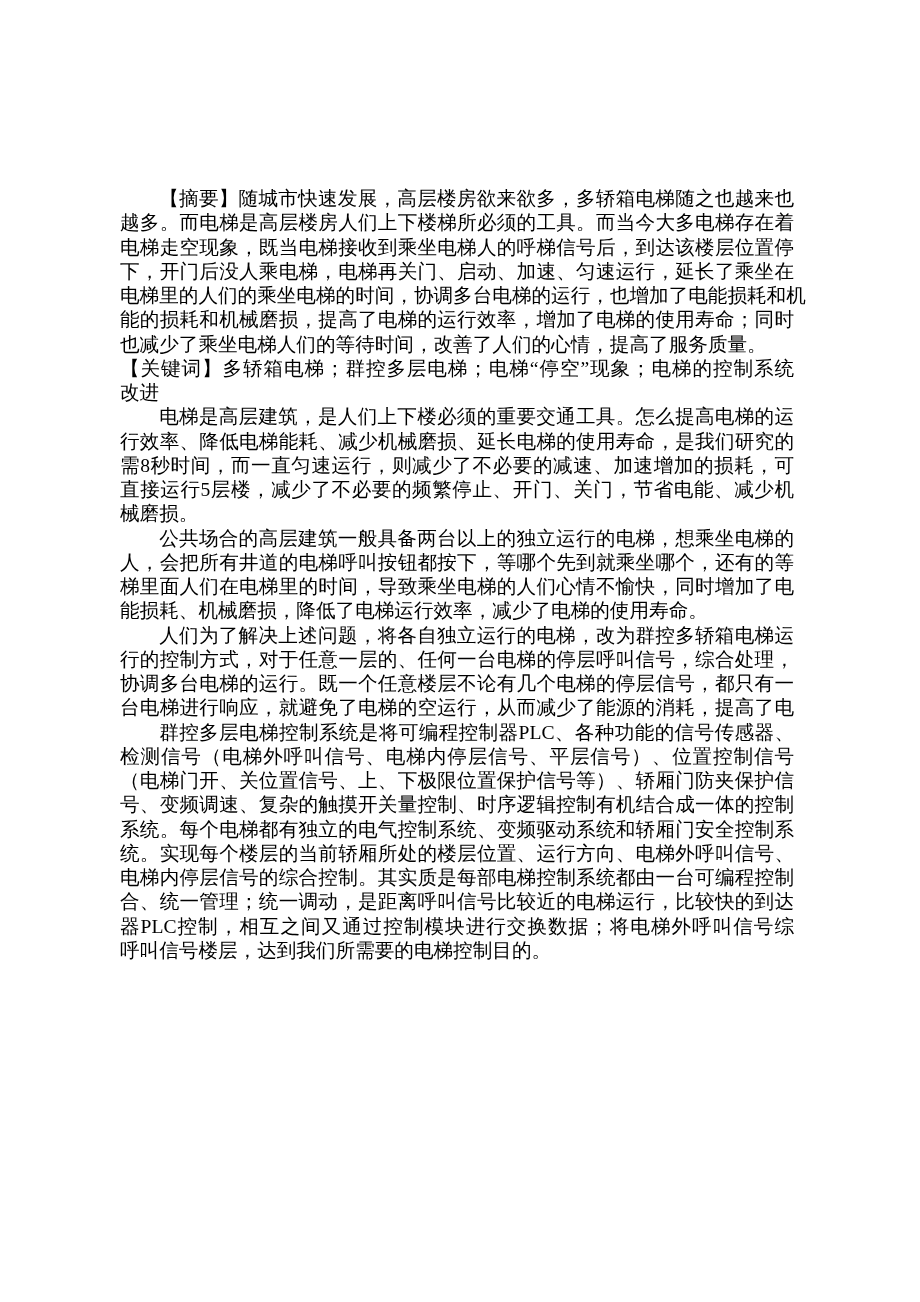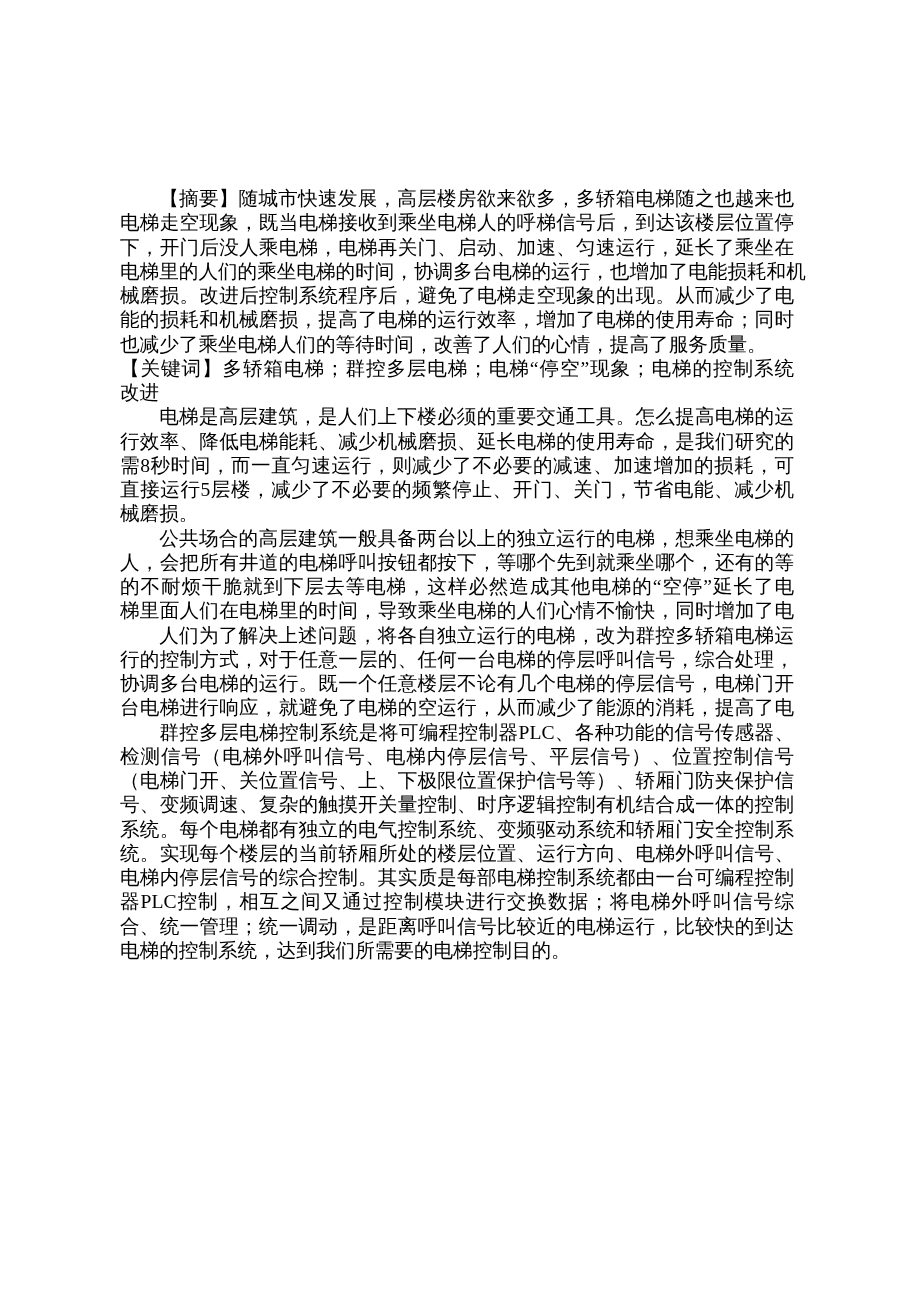--- a/index.html
+++ b/index.html
@@ -45,56 +45,56 @@
     text-align-last: left;
   }
 </style>
 </head>
 <body style="background: rgb(255, 255, 255);">
 
 <div class="page" style="color: rgb(0, 0, 0);">
   <div class="doc-body">
       <div class="para">
         <div class="line indent">【摘要】随城市快速发展，高层楼房欲来欲多，多轿箱电梯随之也越来也</div>
+        <div class="line">越多。而电梯是高层楼房人们上下楼梯所必须的工具。而当今大多电梯存在着</div>
         <div class="line">电梯走空现象，既当电梯接收到乘坐电梯人的呼梯信号后，到达该楼层位置停</div>
         <div class="line">下，开门后没人乘电梯，电梯再关门、启动、加速、匀速运行，延长了乘坐在</div>
         <div class="line">电梯里的人们的乘坐电梯的时间，协调多台电梯的运行，也增加了电能损耗和机</div>
-        <div class="line">械磨损。改进后控制系统程序后，避免了电梯走空现象的出现。从而减少了电</div>
         <div class="line">能的损耗和机械磨损，提高了电梯的运行效率，增加了电梯的使用寿命；同时</div>
         <div class="line para-last">也减少了乘坐电梯人们的等待时间，改善了人们的心情，提高了服务质量。</div>
       </div>
       <div class="para">
         <div class="line">【关键词】多轿箱电梯；群控多层电梯；电梯“停空”现象；电梯的控制系统</div>
         <div class="line para-last">改进</div>
       </div>
       <div class="para">
         <div class="line indent">电梯是高层建筑，是人们上下楼必须的重要交通工具。怎么提高电梯的运</div>
         <div class="line">行效率、降低电梯能耗、减少机械磨损、延长电梯的使用寿命，是我们研究的</div>
         <div class="line">需8秒时间，而一直匀速运行，则减少了不必要的减速、加速增加的损耗，可</div>
         <div class="line">直接运行5层楼，减少了不必要的频繁停止、开门、关门，节省电能、减少机</div>
         <div class="line para-last">械磨损。</div>
       </div>
       <div class="para">
         <div class="line indent">公共场合的高层建筑一般具备两台以上的独立运行的电梯，想乘坐电梯的</div>
         <div class="line">人，会把所有井道的电梯呼叫按钮都按下，等哪个先到就乘坐哪个，还有的等</div>
-        <div class="line">的不耐烦干脆就到下层去等电梯，这样必然造成其他电梯的“空停”延长了电</div>
         <div class="line">梯里面人们在电梯里的时间，导致乘坐电梯的人们心情不愉快，同时增加了电</div>
+        <div class="line para-last">能损耗、机械磨损，降低了电梯运行效率，减少了电梯的使用寿命。</div>
       </div>
       <div class="para">
         <div class="line indent">人们为了解决上述问题，将各自独立运行的电梯，改为群控多轿箱电梯运</div>
         <div class="line">行的控制方式，对于任意一层的、任何一台电梯的停层呼叫信号，综合处理，</div>
-        <div class="line">协调多台电梯的运行。既一个任意楼层不论有几个电梯的停层信号，电梯门开</div>
+        <div class="line">协调多台电梯的运行。既一个任意楼层不论有几个电梯的停层信号，都只有一</div>
         <div class="line">台电梯进行响应，就避免了电梯的空运行，从而减少了能源的消耗，提高了电</div>
       </div>
       <div class="para">
         <div class="line indent">群控多层电梯控制系统是将可编程控制器PLC、各种功能的信号传感器、</div>
         <div class="line">检测信号（电梯外呼叫信号、电梯内停层信号、平层信号）、位置控制信号</div>
         <div class="line">（电梯门开、关位置信号、上、下极限位置保护信号等）、轿厢门防夹保护信</div>
         <div class="line">号、变频调速、复杂的触摸开关量控制、时序逻辑控制有机结合成一体的控制</div>
         <div class="line">系统。每个电梯都有独立的电气控制系统、变频驱动系统和轿厢门安全控制系</div>
         <div class="line">统。实现每个楼层的当前轿厢所处的楼层位置、运行方向、电梯外呼叫信号、</div>
         <div class="line">电梯内停层信号的综合控制。其实质是每部电梯控制系统都由一台可编程控制</div>
+        <div class="line">合、统一管理；统一调动，是距离呼叫信号比较近的电梯运行，比较快的到达</div>
         <div class="line">器PLC控制，相互之间又通过控制模块进行交换数据；将电梯外呼叫信号综</div>
-        <div class="line">合、统一管理；统一调动，是距离呼叫信号比较近的电梯运行，比较快的到达</div>
-        <div class="line para-last">电梯的控制系统，达到我们所需要的电梯控制目的。</div>
+        <div class="line para-last">呼叫信号楼层，达到我们所需要的电梯控制目的。</div>
       </div>
     </div>
 </div>
 
 </body></html>

